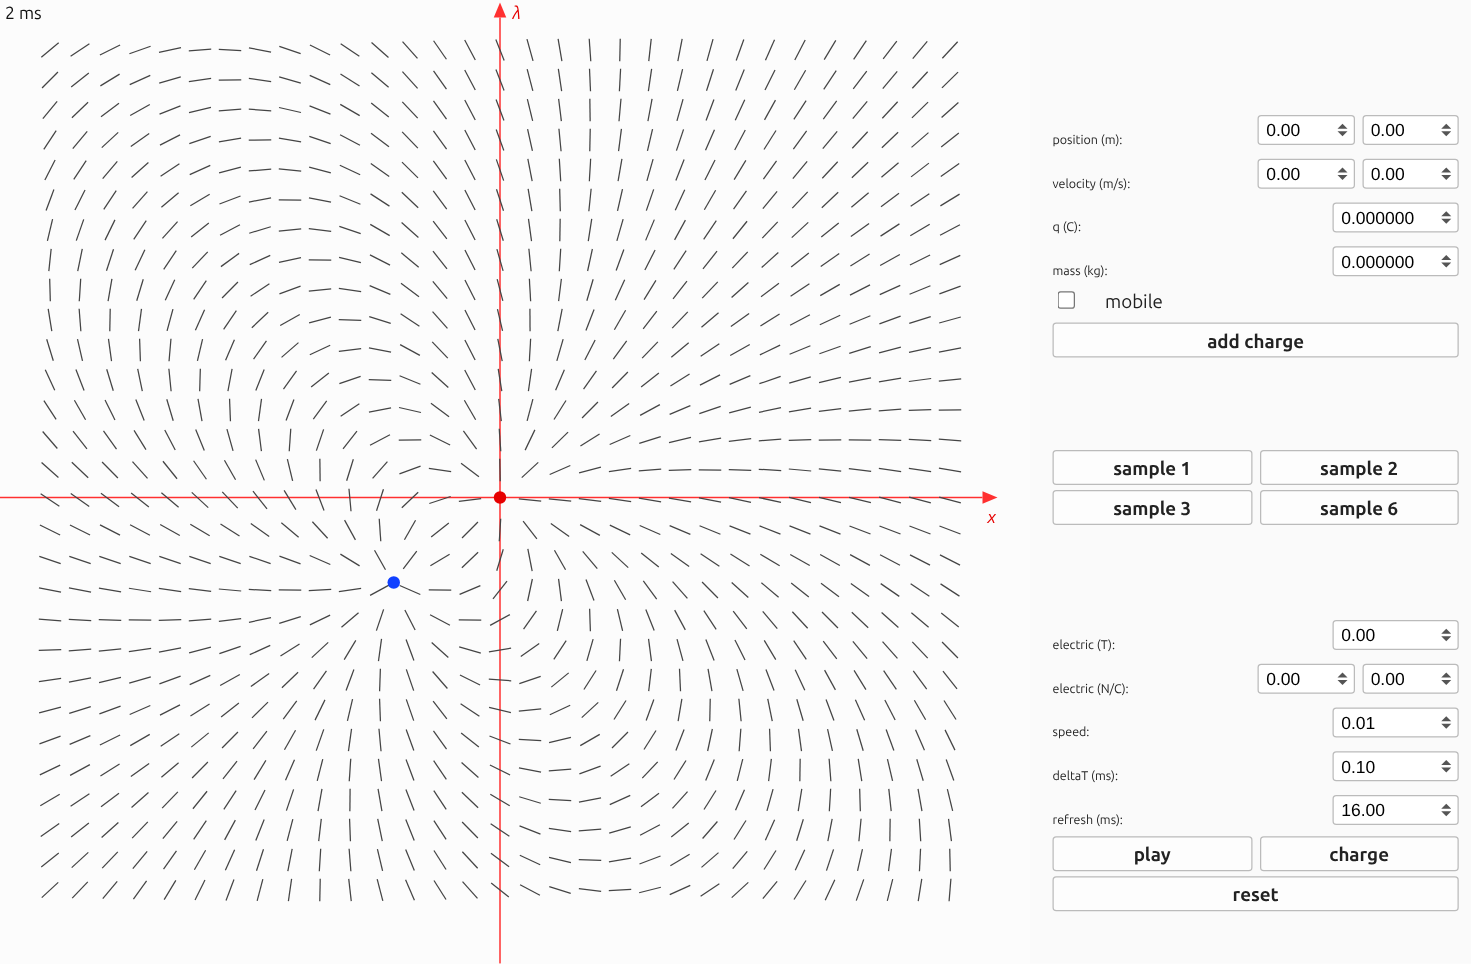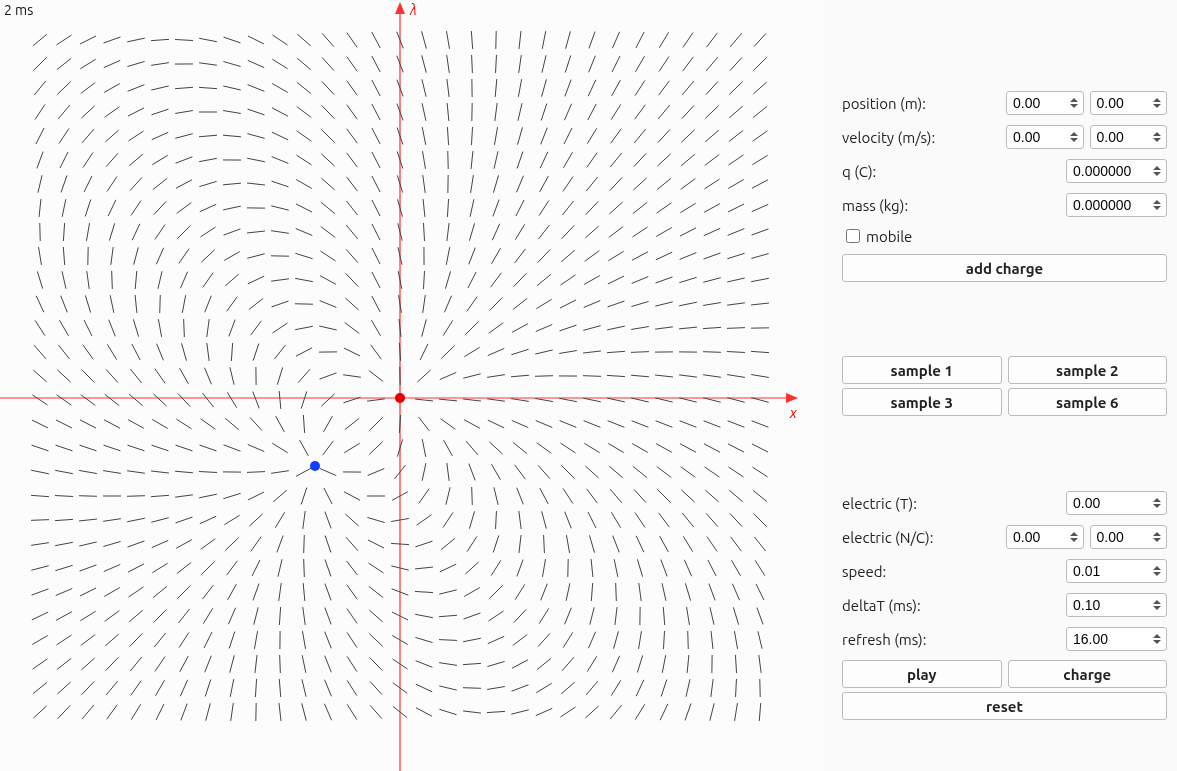--- a/index.html
+++ b/index.html
@@ -60,21 +60,22 @@
 
   .row {
     display: flex;
     align-items: center;
     margin-bottom: 8px;
     min-height: 26px;
   }
   .row-label {
     width: 120px;
     flex: 0 0 120px;
-    font-size: 15px;
+    font-size: 10px;
+    margin-top: 16px;
   }
   .row-inputs {
     flex: 1;
     display: flex;
     gap: 6px;
     padding-left: 44px;
   }
 
   .spin {
     position: relative;
@@ -114,21 +115,21 @@
     border-right: 4px solid transparent;
     margin: 1px auto;
     cursor: pointer;
   }
   .spin .stepper .up { border-bottom: 4px solid #555; }
   .spin .stepper .dn { border-top: 4px solid #555; }
 
   .checkbox-row {
     display: flex;
     align-items: center;
-    gap: 3px;
+    gap: 21px;
     margin-bottom: 8px;
     font-size: 15px;
   }
   .checkbox-row input {
     width: 14px;
     height: 14px;
   }
 
   .btn {
     flex: 1;

